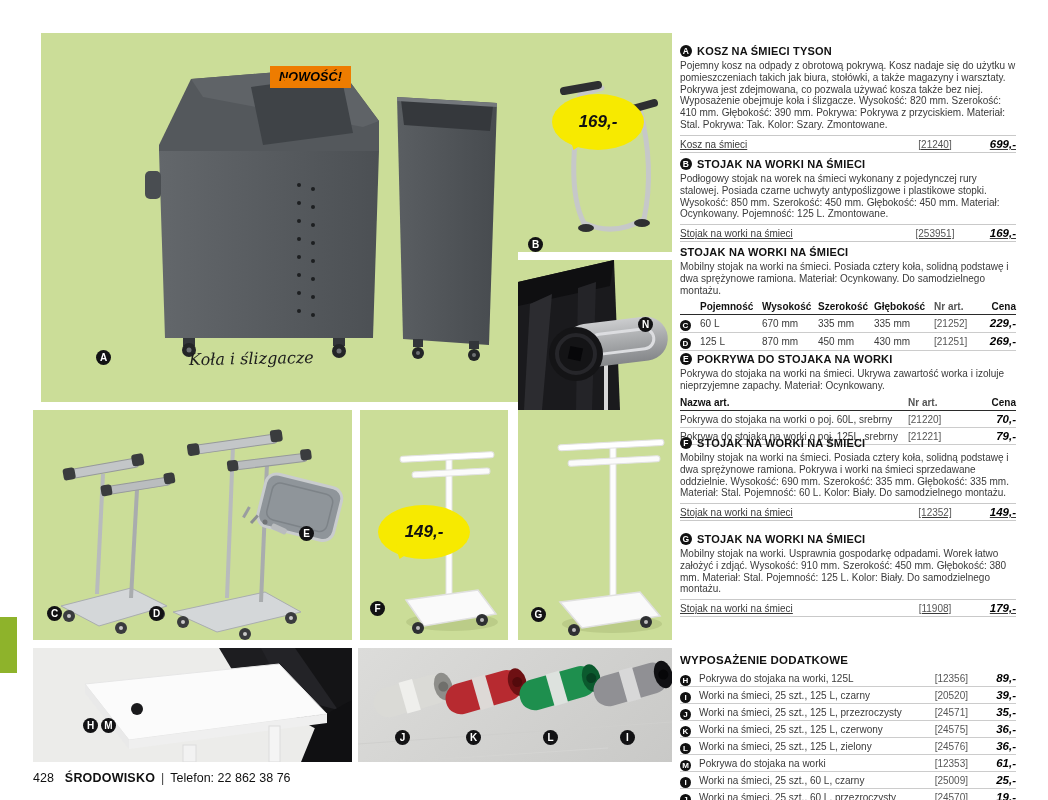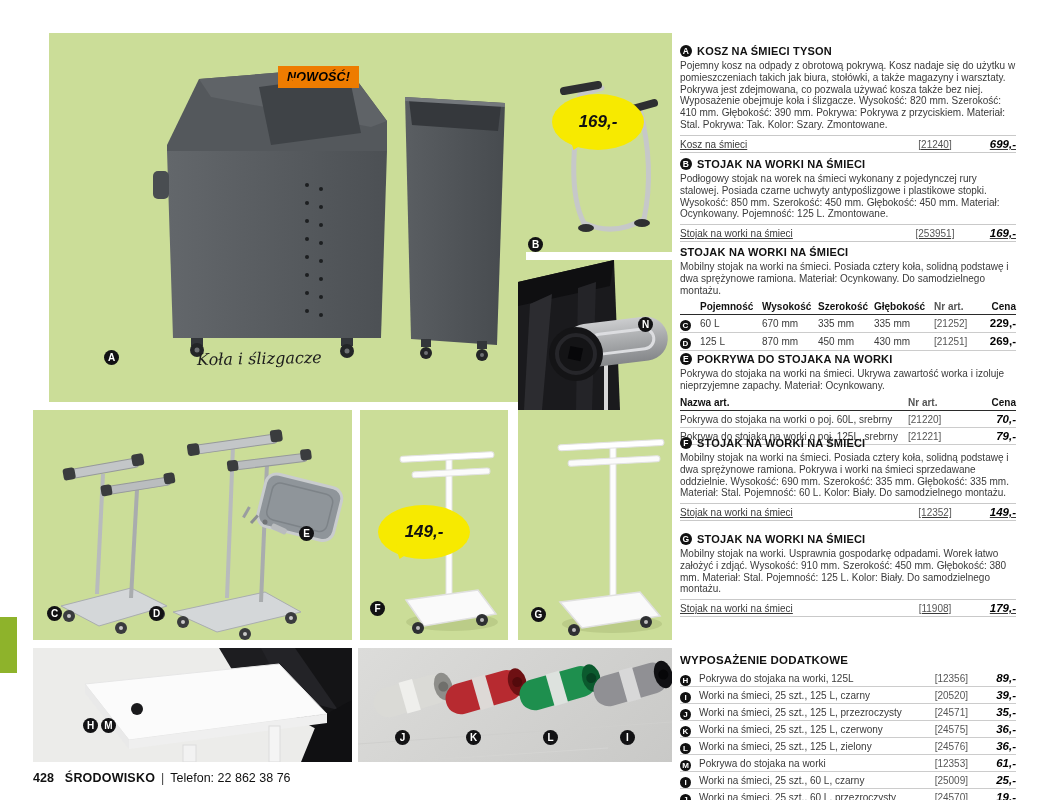--- a/index.html
+++ b/index.html
@@ -1,19 +1,19 @@
 <!DOCTYPE html>
 <html><head>
 <meta charset="utf-8">
 <style>
   html,body{margin:0;padding:0;background:#fff;}
   body{width:1048px;height:800px;position:relative;overflow:hidden;
        font-family:"Liberation Sans",sans-serif;-webkit-font-smoothing:antialiased;}
   .panel{position:absolute;background:#cbdd98;}
-  #panel-a{left:49px;top:33px;width:477px;height:369px;}
+  #panel-a{left:41px;top:33px;width:477px;height:369px;}
   #panel-b{left:518px;top:33px;width:154px;height:219px;}
   #panel-n{left:518px;top:260px;width:154px;height:150px;overflow:hidden;}
   #panel-cde{left:33px;top:410px;width:319px;height:230px;}
   #panel-f{left:360px;top:410px;width:148px;height:230px;}
   #panel-g{left:518px;top:410px;width:154px;height:230px;}
   #panel-hm{left:33px;top:648px;width:319px;height:114px;background:#ececea;overflow:hidden;}
   #panel-rolls{left:358px;top:648px;width:314px;height:114px;background:linear-gradient(135deg,#dcdcda 0%,#c9c9c7 100%);overflow:hidden;}
   #edge-tab{position:absolute;left:0;top:617px;width:17px;height:56px;background:#8eb32b;}
 
   .lbadge{position:absolute;width:15px;height:15px;border-radius:50%;background:#121214;color:#fff;
@@ -44,38 +44,38 @@
           padding:2px 0 2px 0;margin-top:4px;font-size:10px;color:#3a3a3a;text-decoration:underline;}
   .pr-name{flex:1;}
   .pr-art{width:58px;text-align:center;color:#555;}
   .pr-price{width:52px;text-align:right;font-weight:700;font-style:italic;font-size:11.5px;color:#000;}
 
   .tbl{margin-top:4px;font-size:10px;}
   .tbl-h{display:flex;font-weight:700;color:#111;border-bottom:1.5px solid #2a2a2a;padding:1px 0 2px 0;}
   .tbl-r{display:flex;align-items:baseline;border-bottom:1px solid #ccc;padding:2px 0;color:#3a3a3a;}
   .cl{width:20px;} .c1{width:62px;} .c2{width:56px;} .c3{width:56px;} .c4{width:60px;}
   .cart{width:50px;color:#555;}
-  .cprice{flex:1;text-align:right;font-weight:700;font-size:11.5px;color:#000;}
+  .cprice{flex:1;text-align:right;font-weight:700;font-style:italic;font-size:11.5px;color:#000;}
   .tbl-h .cprice{font-style:normal;font-size:10px;color:#111;}
   .rowletter{display:inline-flex;width:11px;height:11px;border-radius:50%;background:#111;color:#fff;
           font-size:8px;font-weight:700;align-items:center;justify-content:center;position:relative;top:1px;}
   .n-name{flex:1;} .n-art{width:60px;color:#555;}
   .n-price{width:48px;text-align:right;font-weight:700;font-style:italic;font-size:11.5px;color:#000;}
   .tbl-h .n-price{font-style:normal;font-size:10px;color:#111;}
 
   .acc-title{font-size:11.5px;font-weight:700;color:#111;margin:0 0 4px 0;letter-spacing:.2px;}
   .acc-row{display:flex;align-items:baseline;border-bottom:1px solid #ccc;padding:1.5px 0;font-size:10px;color:#3a3a3a;}
   .acc-letter{width:19px;flex:0 0 auto;}
   .acc-name{flex:1;padding-right:4px;}
   .acc-art{width:56px;text-align:right;color:#555;flex:0 0 auto;}
   .acc-price{width:48px;text-align:right;font-weight:700;font-style:italic;font-size:11.5px;color:#000;flex:0 0 auto;}
   .acc-row.tall{align-items:flex-end;}
 
   #footer{position:absolute;left:33px;top:771px;font-size:12.5px;color:#111;display:flex;align-items:baseline;}
-  #footer .pg{margin-right:11px;font-weight:bold;}
+  #footer .pg{margin-right:11px;}
   #footer .sec{font-weight:800;letter-spacing:.2px;}
   #footer .sep{margin:0 6px;color:#444;font-weight:400;}
 </style>
 </head>
 <body>
 
 <div class="panel" id="panel-a">
   <svg width="477" height="369" viewBox="0 0 477 369">
     <defs>
       <linearGradient id="binbody" x1="0" y1="0" x2="1" y2="0">

